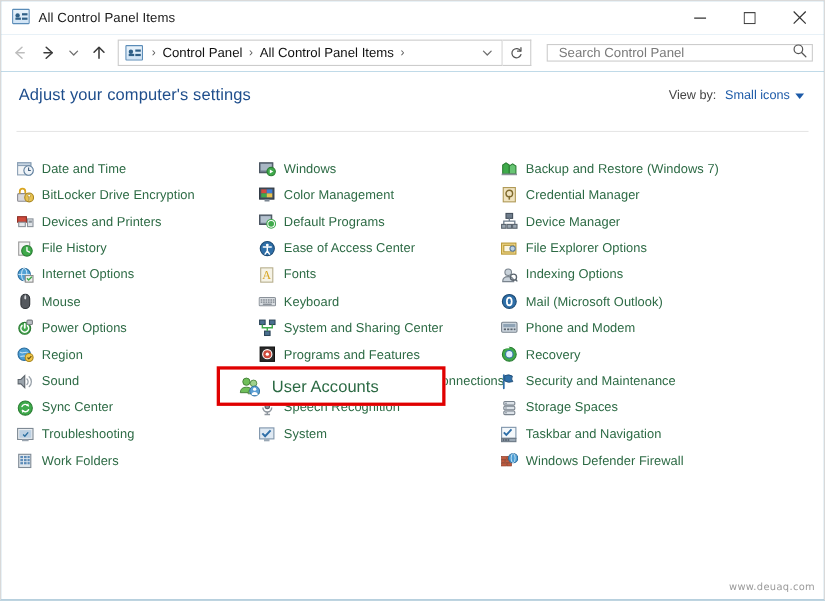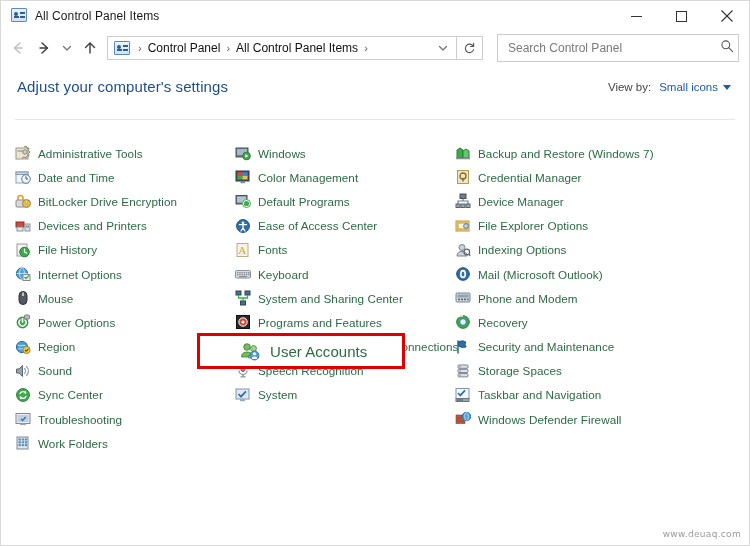--- a/index.html
+++ b/index.html
@@ -130,21 +130,21 @@
   .refresh {
     width: 26px; height: 24px;
     border: 1px solid #cccccc;
     border-left: none;
     display: flex; align-items: center; justify-content: center;
     background: #fff;
     flex: 0 0 26px;
   }
   .searchbox {
     width: 242px;
-    height: 28px;
+    height: 16px;
     border: 1px solid #cccccc;
     margin-left: 14px;
     display: flex;
     align-items: center;
     padding: 0 4px 0 8px;
     flex: 0 0 242px;
     background: #fff;
   }
   .searchbox input {
     border: none; outline: none;
@@ -236,21 +236,21 @@
   .highlight-box {
     position: absolute;
     left: 196px;
     top: 268px;
     width: 208px;
     height: 36px;
     border: 3px solid #e00000;
     background: #ffffff;
     display: flex;
     align-items: center;
-    padding-left: 39px;
+    padding-left: 16px;
     z-index: 5;
   }
   .highlight-box .item-icon {
     width: 21px; height: 21px;
     flex: 0 0 21px;
     margin-right: 10px;
   }
   .highlight-box .item-label {
     font-size: 15px;
     color: #2c6a44;
@@ -367,31 +367,20 @@
     </div>
 
     <div class="divider"></div>
 
     <div class="items">
 
       <div class="col">
         <div class="item">
           <span class="item-icon">
             <svg width="16" height="16" viewBox="0 0 16 16">
-                <rect x="1" y="3" width="12" height="11" fill="#e8e4d8" stroke="#9a9480"></rect>
-                <rect x="2.5" y="5" width="9" height="2" fill="#b9b3a0"></rect>
-                <path d="M9 2 l2-1 1 2 2 .5-.5 2 1.5 1.5-1.5 1.5.5 2-2 .5-1 2-2-1-2 1" fill="none" stroke="#8a8570" stroke-width="1"></path>
-                <circle cx="10" cy="7" r="2.2" fill="#d8d3c0" stroke="#8a8570"></circle>
-              </svg>
-          </span>
-          <span class="item-label">Administrative Tools</span>
-        </div>
-        <div class="item">
-          <span class="item-icon">
-            <svg width="16" height="16" viewBox="0 0 16 16">
                 <rect x="1" y="3" width="12" height="11" fill="#f3f5f7" stroke="#8ba0b5"></rect>
                 <rect x="1" y="3" width="12" height="2.5" fill="#c6d4e2" stroke="#8ba0b5"></rect>
                 <circle cx="11" cy="10" r="4.3" fill="#eef3f8" stroke="#5d7d9c"></circle>
                 <path d="M11 7.3 V10 H13" fill="none" stroke="#3c5a78" stroke-width="1"></path>
               </svg>
           </span>
           <span class="item-label">Date and Time</span>
         </div>
         <div class="item">
           <span class="item-icon">

